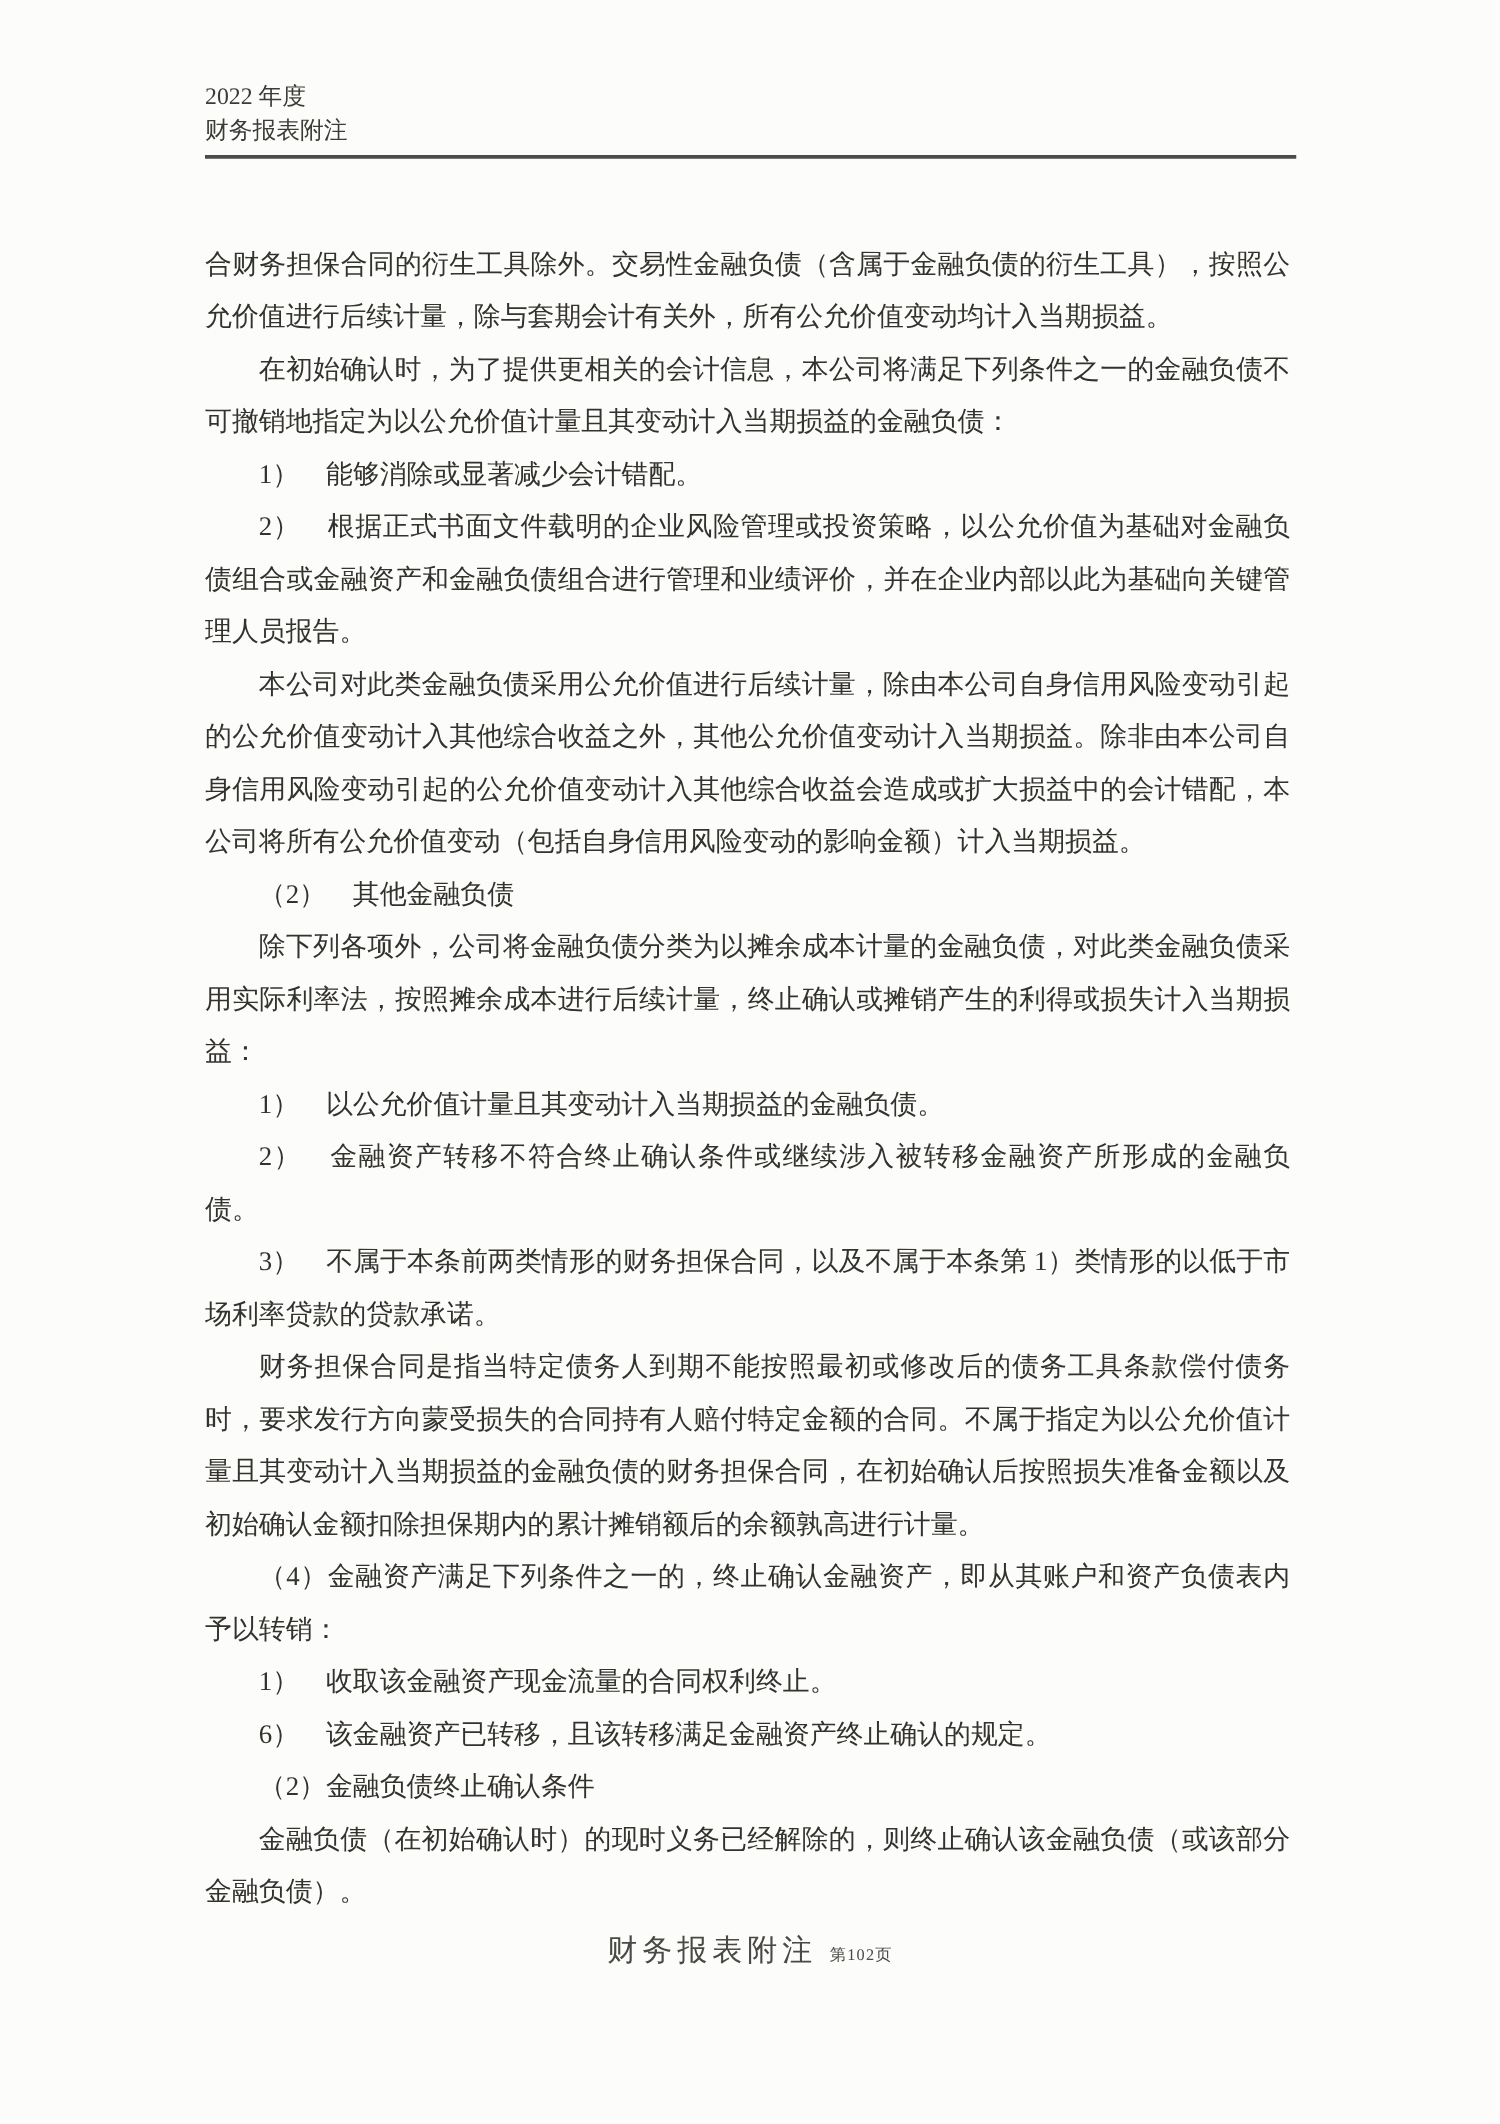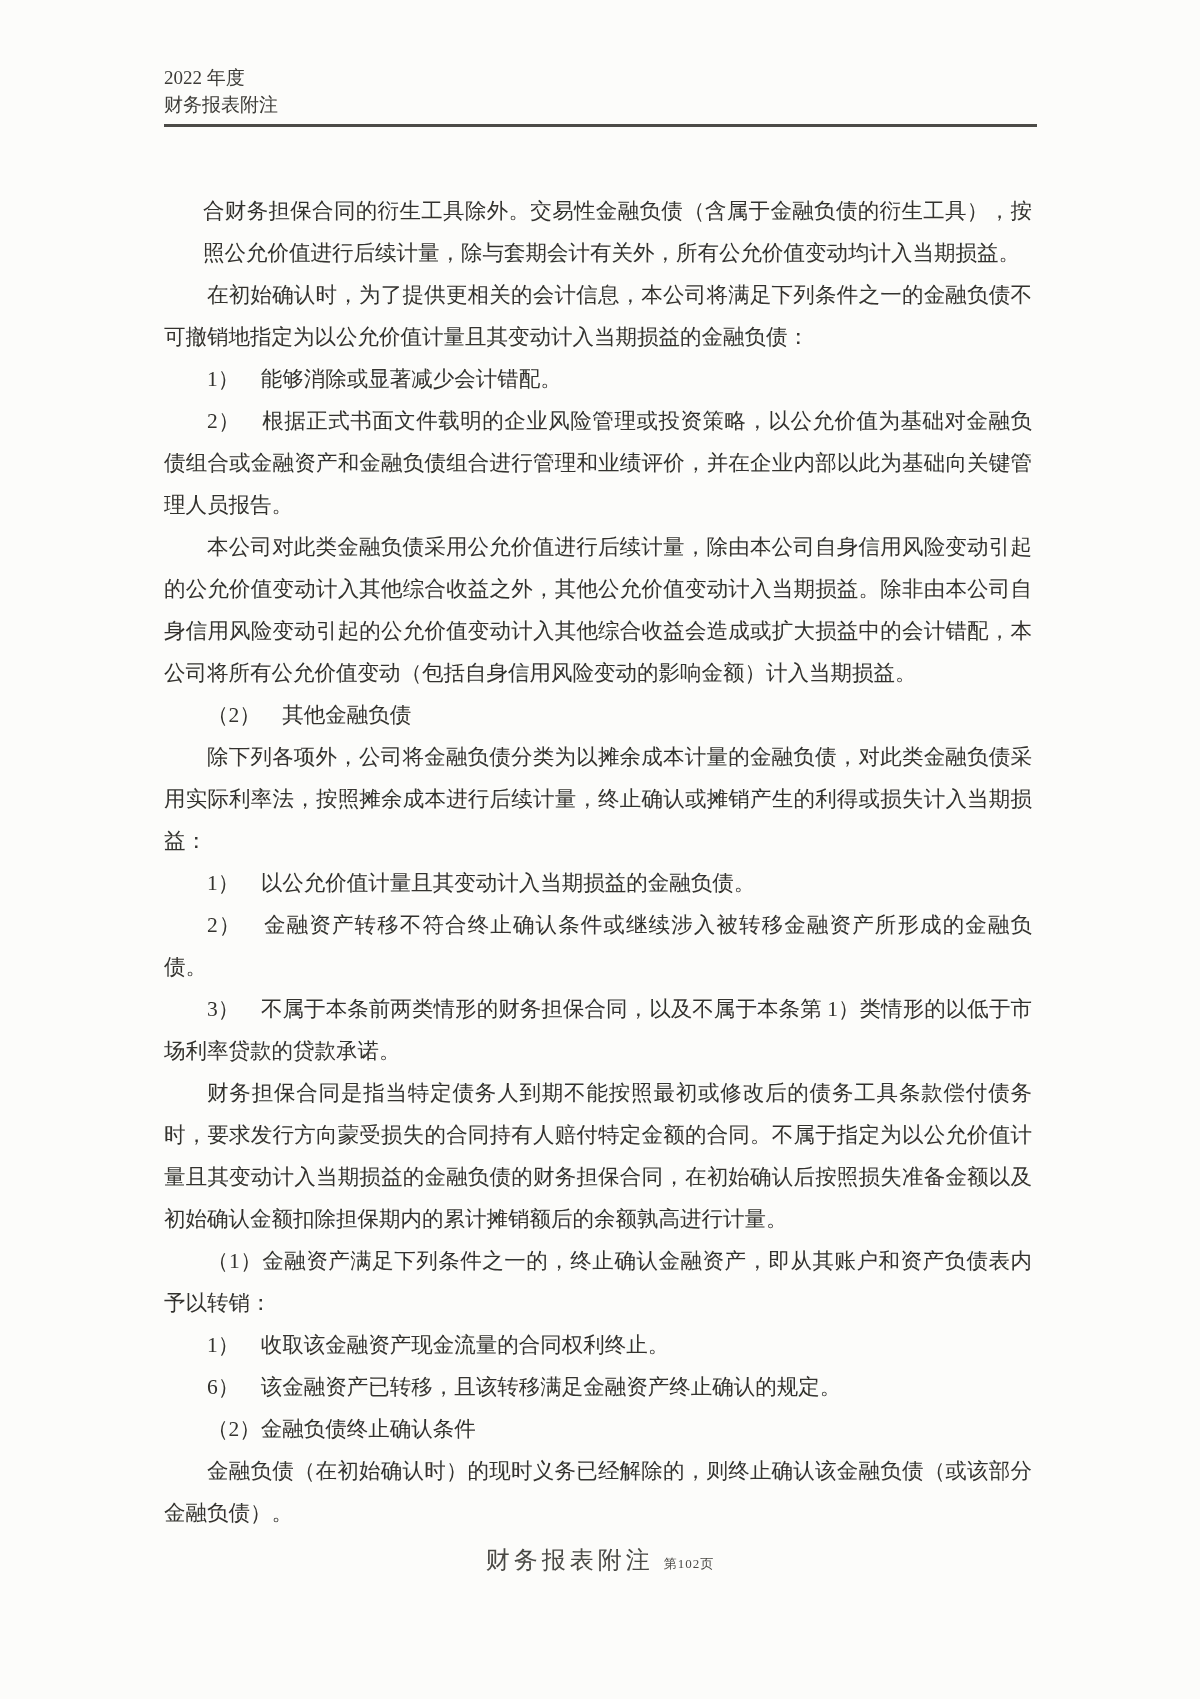--- a/index.html
+++ b/index.html
@@ -26,21 +26,21 @@
   .body-text{
     position:absolute;
     left:164px;right:168px;top:190px;
     font-size:21.5px;
     line-height:42px;
     text-align:justify;
     text-justify:inter-ideograph;
     color:#33322e;
   }
   .body-text p{margin:0;padding:0;text-indent:2em;}
-  .body-text p.p-noindent{text-indent:0;margin-left:39px;}
+  .body-text p.p-noindent{text-indent:0;}
   .body-text p.p-bold{font-weight:bold;color:#2c2b27;}
   .footer{
     position:absolute;
     left:0;right:0;top:1544px;
     text-align:center;
     color:#4a4945;
   }
   .footer .f-title{font-size:24px;letter-spacing:4px;}
   .footer .f-page{font-size:13px;margin-left:10px;letter-spacing:1px;}
 </style>
@@ -59,21 +59,21 @@
     <p>在初始确认时，为了提供更相关的会计信息，本公司将满足下列条件之一的金融负债不可撤销地指定为以公允价值计量且其变动计入当期损益的金融负债：</p>
     <p>1）　能够消除或显著减少会计错配。</p>
     <p>2）　根据正式书面文件载明的企业风险管理或投资策略，以公允价值为基础对金融负债组合或金融资产和金融负债组合进行管理和业绩评价，并在企业内部以此为基础向关键管理人员报告。</p>
     <p>本公司对此类金融负债采用公允价值进行后续计量，除由本公司自身信用风险变动引起的公允价值变动计入其他综合收益之外，其他公允价值变动计入当期损益。除非由本公司自身信用风险变动引起的公允价值变动计入其他综合收益会造成或扩大损益中的会计错配，本公司将所有公允价值变动（包括自身信用风险变动的影响金额）计入当期损益。</p>
     <p>（2）　其他金融负债</p>
     <p>除下列各项外，公司将金融负债分类为以摊余成本计量的金融负债，对此类金融负债采用实际利率法，按照摊余成本进行后续计量，终止确认或摊销产生的利得或损失计入当期损益：</p>
     <p>1）　以公允价值计量且其变动计入当期损益的金融负债。</p>
     <p>2）　金融资产转移不符合终止确认条件或继续涉入被转移金融资产所形成的金融负债。</p>
     <p>3）　不属于本条前两类情形的财务担保合同，以及不属于本条第 1）类情形的以低于市场利率贷款的贷款承诺。</p>
     <p>财务担保合同是指当特定债务人到期不能按照最初或修改后的债务工具条款偿付债务时，要求发行方向蒙受损失的合同持有人赔付特定金额的合同。不属于指定为以公允价值计量且其变动计入当期损益的金融负债的财务担保合同，在初始确认后按照损失准备金额以及初始确认金额扣除担保期内的累计摊销额后的余额孰高进行计量。</p>
-    <p>（1）金融资产满足下列条件之一的，终止确认金融资产，即从其账户和资产负债表内予以转销：</p>
+    <p>（4）金融资产满足下列条件之一的，终止确认金融资产，即从其账户和资产负债表内予以转销：</p>
     <p>1）　收取该金融资产现金流量的合同权利终止。</p>
     <p>6）　该金融资产已转移，且该转移满足金融资产终止确认的规定。</p>
     <p>（2）金融负债终止确认条件</p>
     <p>金融负债（在初始确认时）的现时义务已经解除的，则终止确认该金融负债（或该部分金融负债）。</p>
   </div>
 
   <div class="footer">
     <span class="f-title">财务报表附注</span><span class="f-page">第102页</span>
   </div>
 

